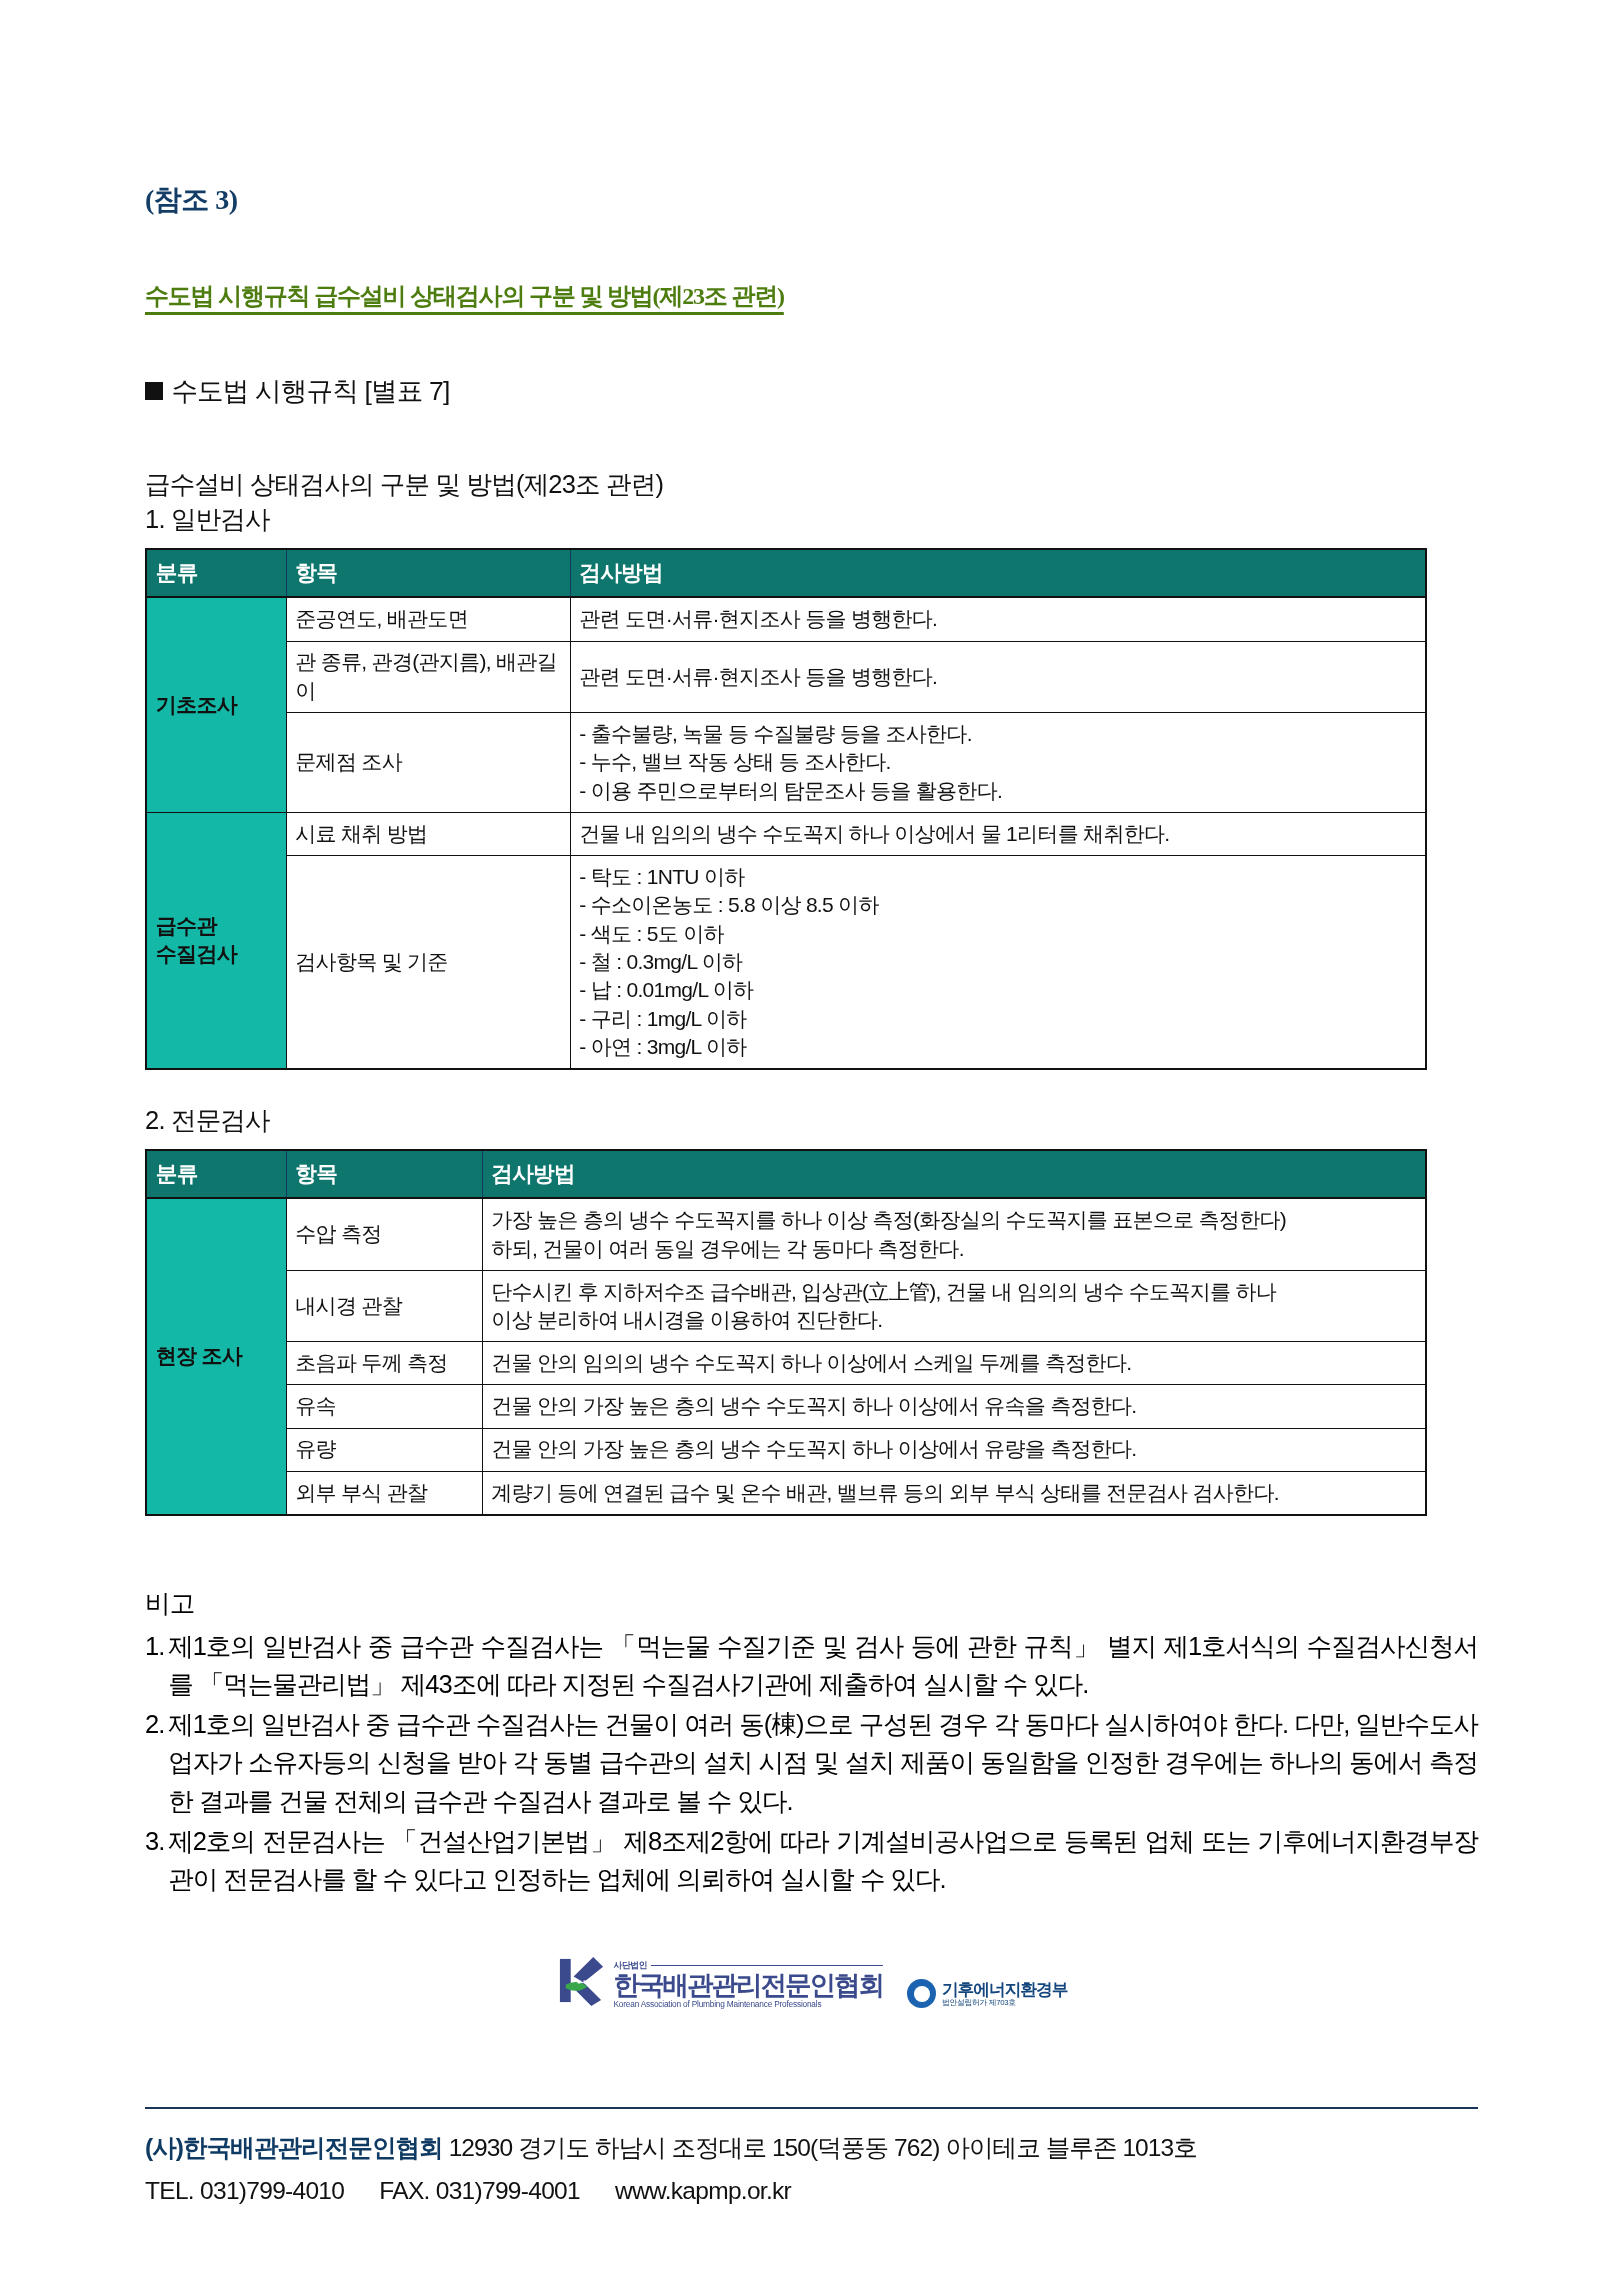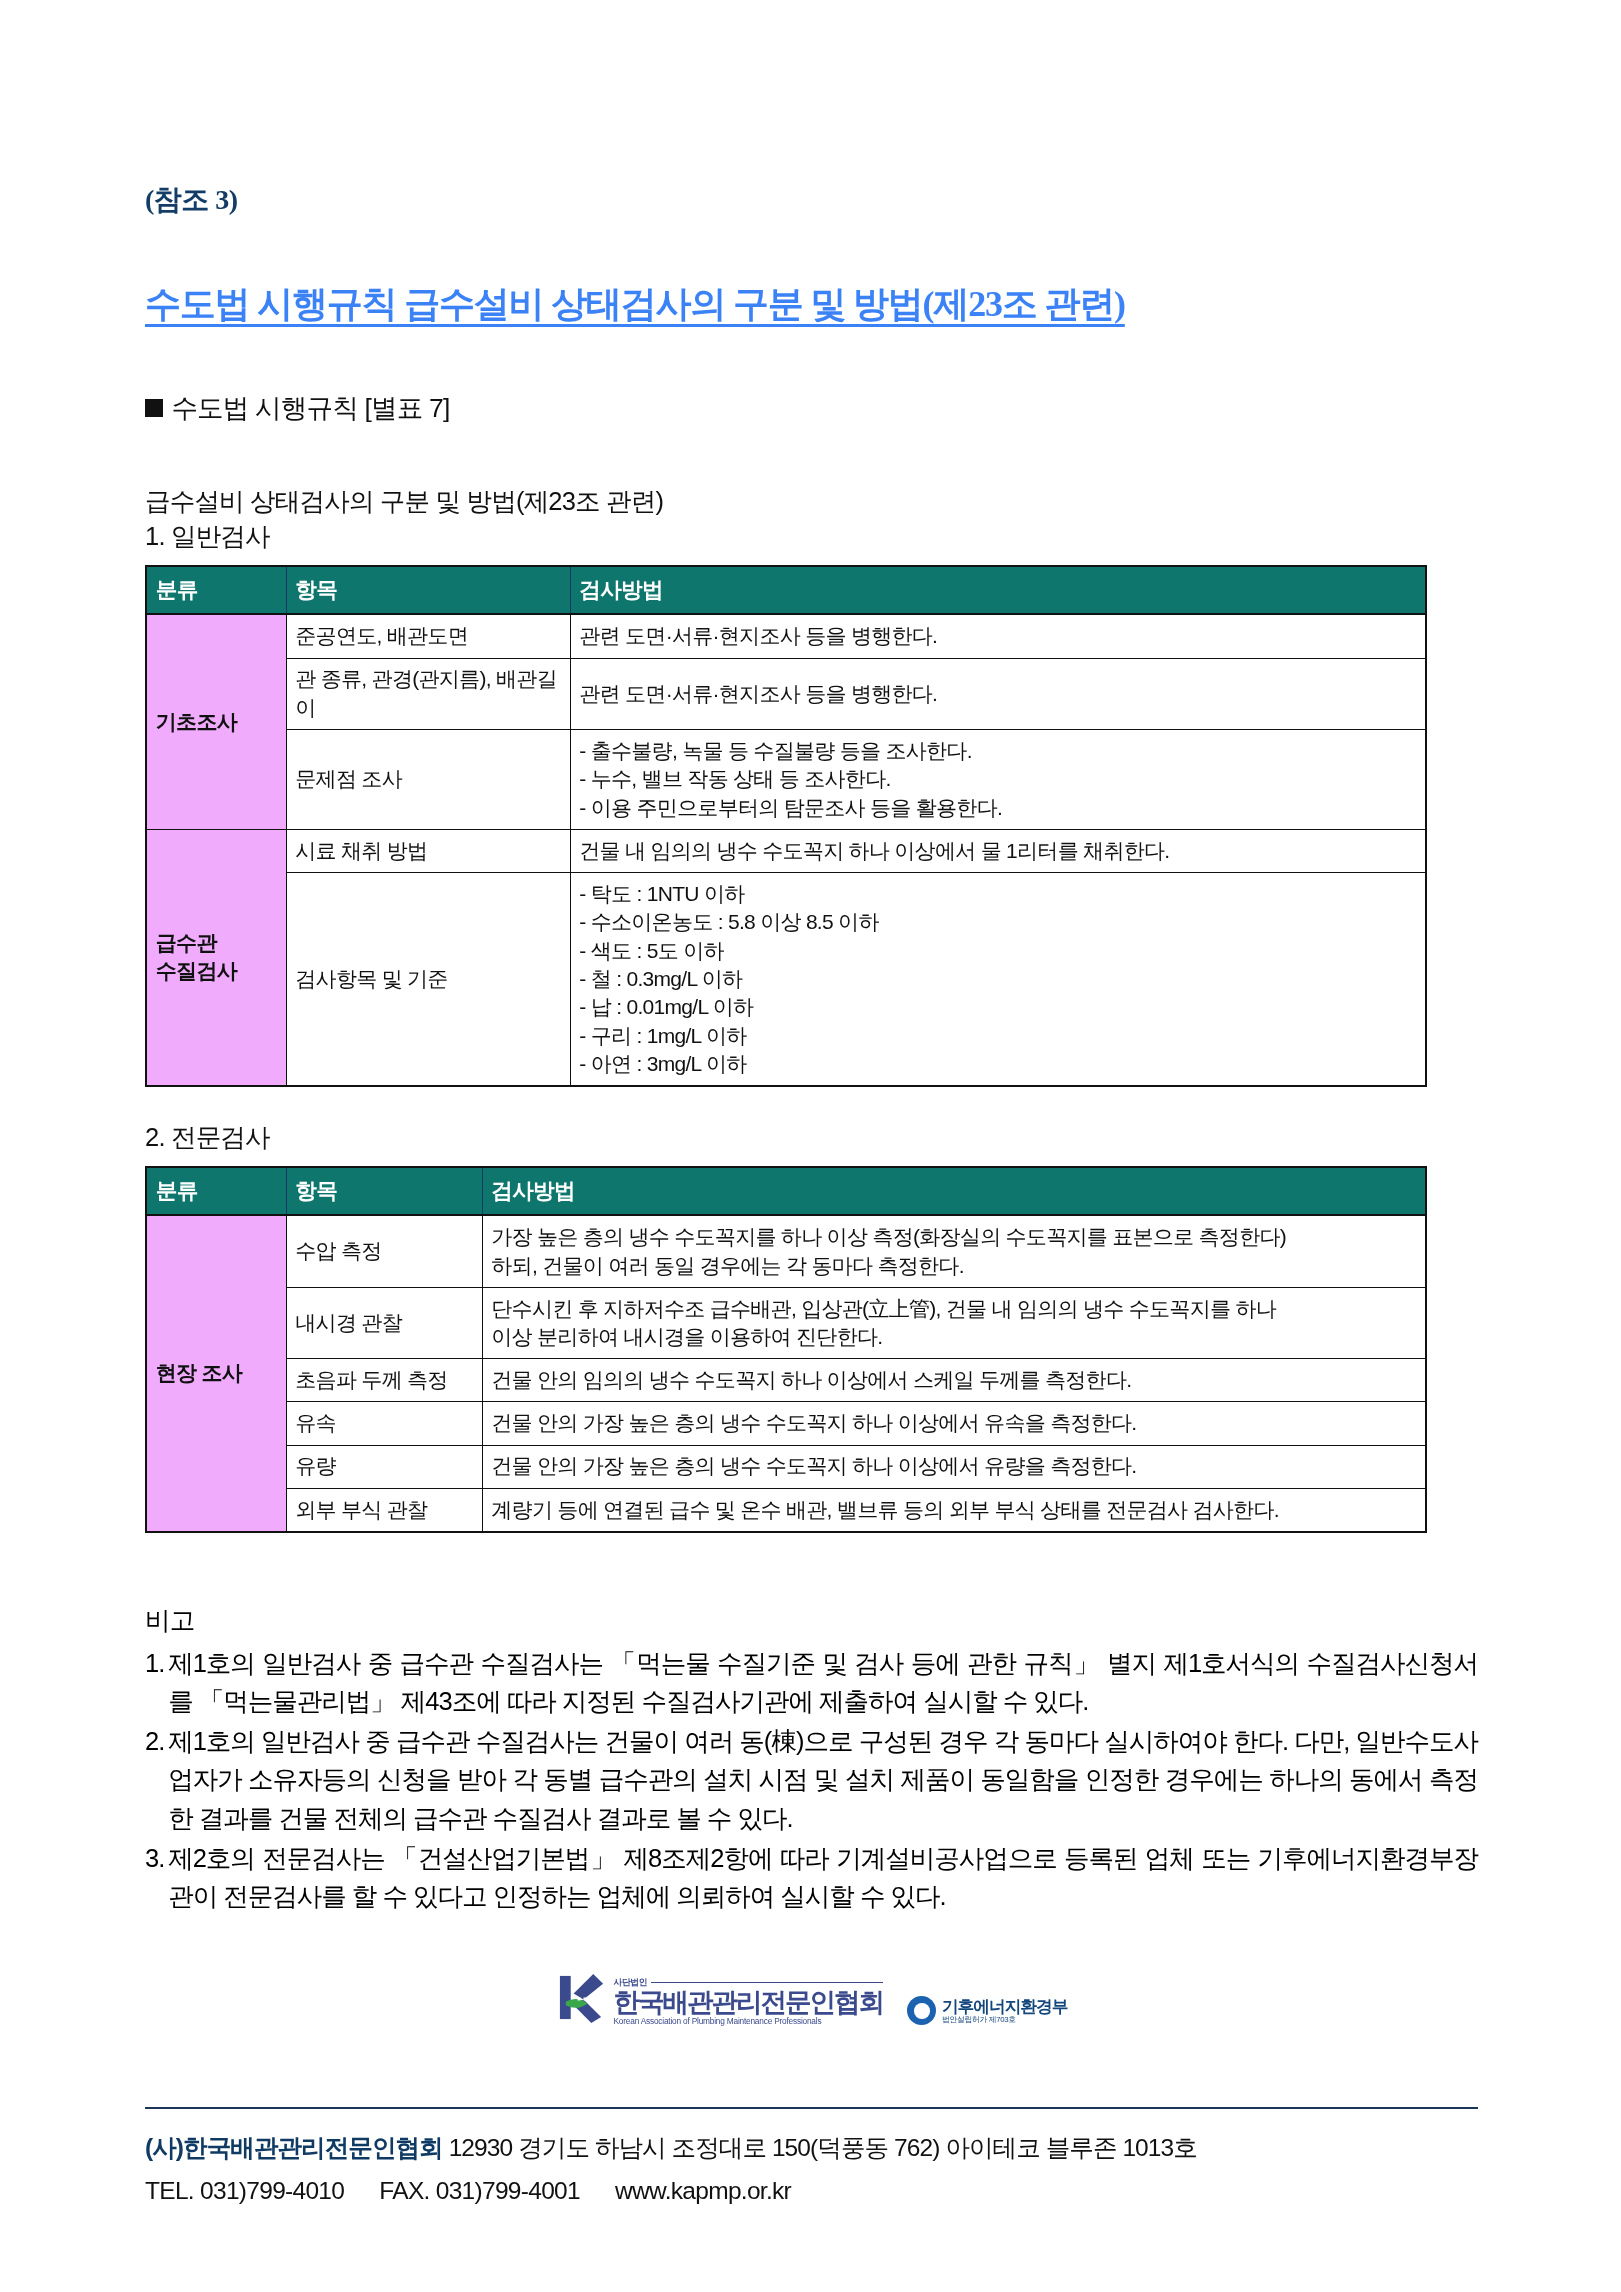--- a/index.html
+++ b/index.html
@@ -33,23 +33,23 @@
   
   .ref-label {
     font-size: 28px;
     font-weight: bold;
     color: #133d66;
     letter-spacing: -0.5px;
     margin: 0 0 61px 0;
     font-family: "Liberation Serif", "DejaVu Serif", serif;
   }
   .doc-title {
-    font-size: 36px;
-    font-weight: bold;
-    color: #3b82f6;
+    font-size: 24px;
+    font-weight: bold;
+    color: #4d7c0f;
     letter-spacing: -1.2px;
     text-decoration: underline;
     text-underline-offset: 7.8px;
     text-decoration-thickness: 2.9px;
     margin: 0 0 61px 0;
     font-family: "Liberation Serif", "DejaVu Serif", serif;
     white-space: nowrap;
   }
   .law-line {
     font-size: 26.5px;
@@ -105,21 +105,21 @@
     background: #0f766e;
     color: #ffffff;
     font-weight: bold;
     text-align: left;
     font-size: 21.6px;
     padding: 8.8px 8.8px;
     border-color: #0f3a63;
     border-bottom: 2px solid #111111;
   }
   td.cat-cell {
-    background: #f0abfc;
+    background: #14b8a6;
     font-weight: bold;
     text-align: left;
     vertical-align: middle;
     font-size: 21.6px;
     white-space: pre-line;
   }
   td.item-cell { text-align: left; }
   td.method-cell { text-align: left; white-space: pre-line; }
 
   

